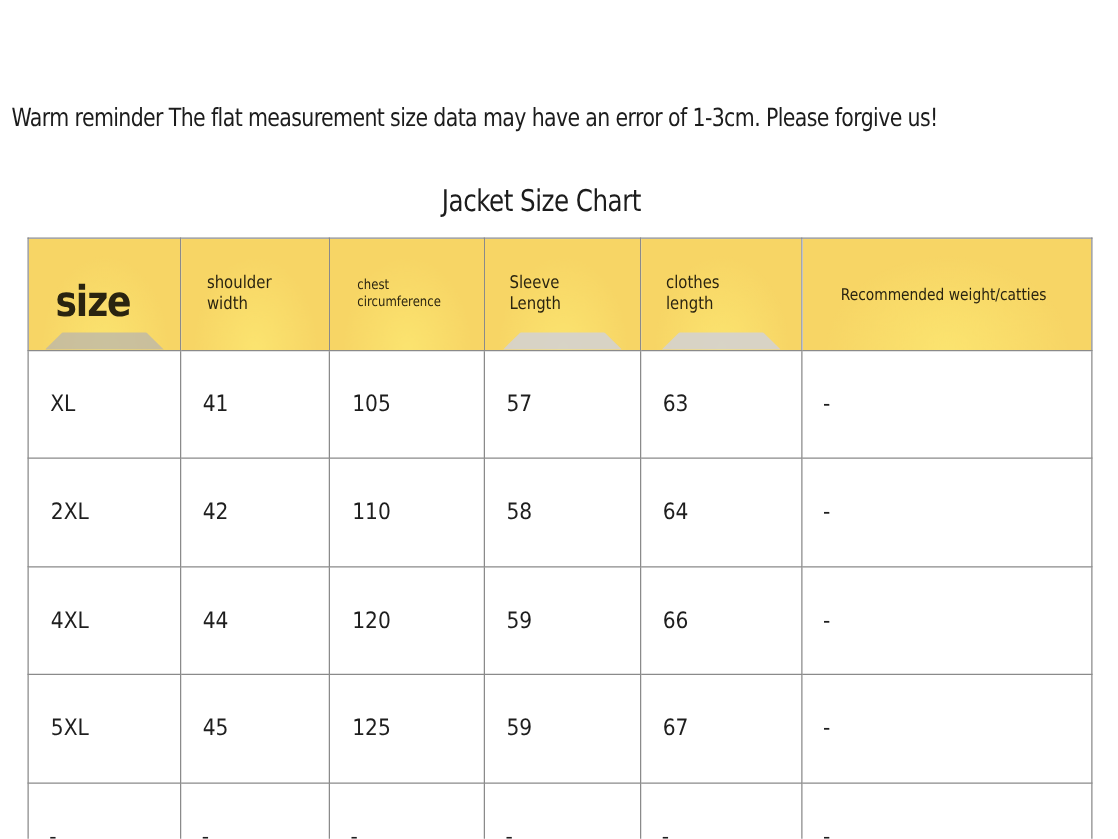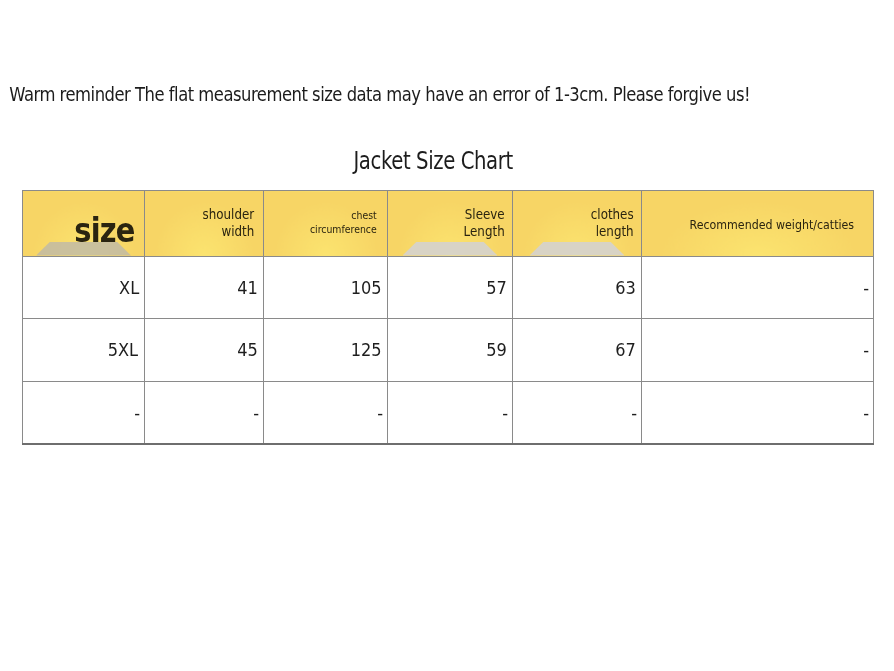--- a/index.html
+++ b/index.html
@@ -14,21 +14,21 @@
     position: absolute; left: 0; top: 147px; width: 866px; text-align: center;
     font-family: "DejaVu Sans", sans-serif; font-size: 24px; letter-spacing: -0.5px;
     color: #1c1c1c;
   }
   .title span { display: inline-block; transform: scaleX(0.82); }
   table.sizes {
     position: absolute; left: 22px; top: 190px; border-collapse: collapse;
     table-layout: fixed; width: 851px;
   }
   table.sizes th, table.sizes td {
-    border: 1.5px solid #8a8a8a; text-align: right; padding: 4px; overflow: hidden; margin-top: 36px;
+    border: 1.5px solid #8a8a8a; text-align: left; padding: 16px; overflow: hidden; margin-top: 36px;
   }
   table.sizes thead th {
     height: 53px; background: #f7d565; color: #2a2410; font-weight: normal;
     position: relative; vertical-align: middle;
     font-family: "DejaVu Sans", sans-serif;
     background-image: radial-gradient(ellipse at 50% 100%, rgba(255,240,120,0.55) 0%, rgba(247,213,101,0) 60%);
   }
   table.sizes thead th .lbl { display: inline-block; transform: scaleX(0.85); line-height: 1.25; position: relative; z-index: 1; }
   th.c-size .lbl { font-size: 34px; font-weight: bold; letter-spacing: -1px; margin-top: 14px; }
   th.c-shoulder .lbl { font-size: 14px; }
@@ -96,20 +96,36 @@
   <tbody>
     <tr>
       <td><span class="v">XL</span></td>
       <td><span class="v">41</span></td>
       <td><span class="v">105</span></td>
       <td><span class="v">57</span></td>
       <td><span class="v">63</span></td>
       <td class="weight"><span class="v">-</span></td>
     </tr>
     <tr>
+      <td><span class="v">2XL</span></td>
+      <td><span class="v">42</span></td>
+      <td><span class="v">110</span></td>
+      <td><span class="v">58</span></td>
+      <td><span class="v">64</span></td>
+      <td class="weight"><span class="v">-</span></td>
+    </tr>
+    <tr>
+      <td><span class="v">4XL</span></td>
+      <td><span class="v">44</span></td>
+      <td><span class="v">120</span></td>
+      <td><span class="v">59</span></td>
+      <td><span class="v">66</span></td>
+      <td class="weight"><span class="v">-</span></td>
+    </tr>
+    <tr>
       <td><span class="v">5XL</span></td>
       <td><span class="v">45</span></td>
       <td><span class="v">125</span></td>
       <td><span class="v">59</span></td>
       <td><span class="v">67</span></td>
       <td class="weight"><span class="v">-</span></td>
     </tr>
     <tr>
       <td><span class="v">-</span></td>
       <td><span class="v">-</span></td>

